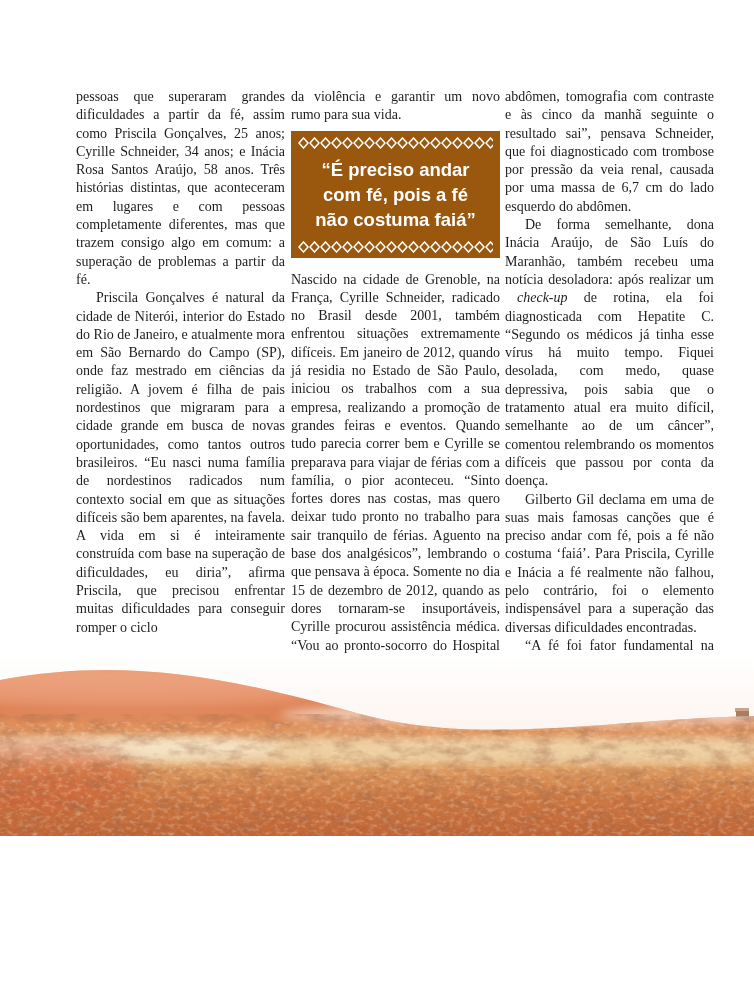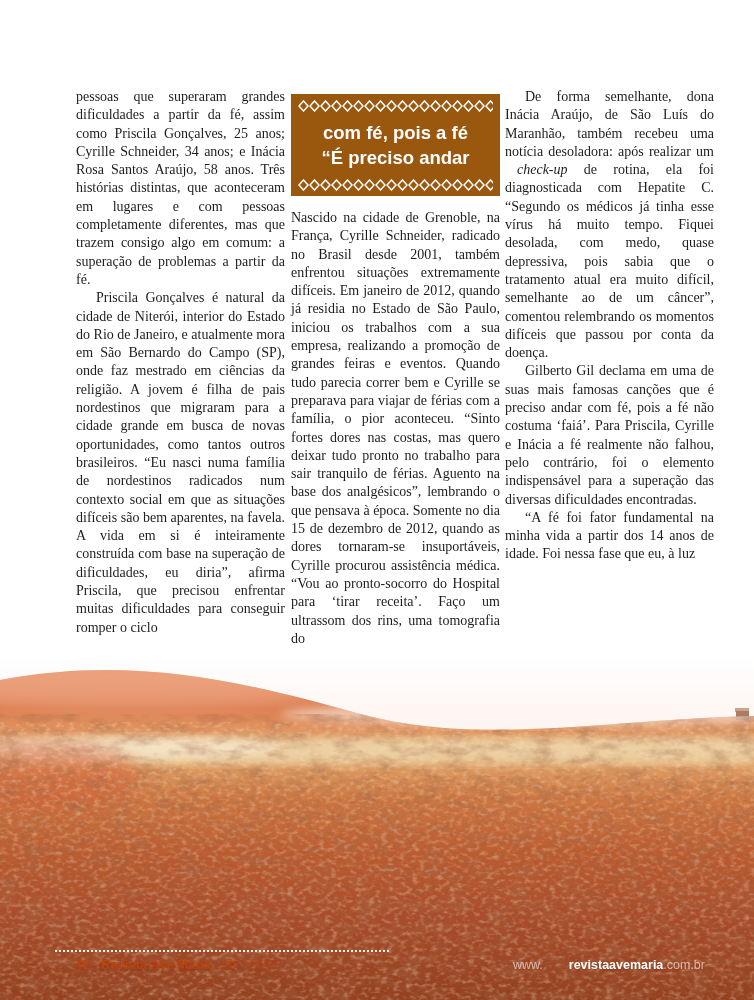--- a/index.html
+++ b/index.html
@@ -1,16 +1,16 @@
 <!DOCTYPE html>
 <html lang="pt-BR"><head>
 <meta charset="utf-8">
 <style>
   html,body{margin:0;padding:0;background:#ffffff;}
-  #page{position:relative;width:754px;height:1000px;background:#ffffff;overflow:hidden;
+  #page{position:relative;width:754px;height:836px;background:#ffffff;overflow:hidden;
         font-family:"Liberation Serif",serif;}
   
   .col{position:absolute;top:88px;width:209px;text-align:justify;
        font-size:14px;line-height:18.3px;color:#1d1d1d;hyphens:auto;-webkit-hyphens:auto;}
   #col1{left:76px;} #col2{left:291px;} #col3{left:505px;}
   .col p{margin:0;}
   .col p.indent{text-indent:20px;}
   .ital{font-style:italic;margin-left:12px;}
   
   .quote-box{margin:6px 0 13px;background:#9a570e;padding:6px 7px 5px;}
@@ -39,43 +39,46 @@
 <body>
 
 <div id="page">
 
   <div class="col" id="col1">
     <p>pessoas que superaram grandes dificuldades a partir da fé, assim como Priscila Gonçalves, 25 anos; Cyrille Schneider, 34 anos; e Inácia Rosa Santos Araújo, 58 anos. Três histórias distintas, que aconteceram em lugares e com pessoas completamente diferentes, mas que trazem consigo algo em comum: a superação de problemas a partir da fé.</p>
     <p class="indent">Priscila Gonçalves é natural da cidade de Niterói, interior do Estado do Rio de Janeiro, e atualmente mora em São Bernardo do Campo (SP), onde faz mestrado em ciências da religião. A jovem é filha de pais nordestinos que migraram para a cidade grande em busca de novas oportunidades, como tantos outros brasileiros. “Eu nasci numa família de nordestinos radicados num contexto social em que as situações difíceis são bem aparentes, na favela. A vida em si é inteiramente construída com base na superação de dificuldades, eu diria”, afirma Priscila, que precisou enfrentar muitas dificuldades para conseguir romper o ciclo</p>
   </div>
 
   <div class="col" id="col2">
+    <p>da violência e garantir um novo rumo para sua vida.</p>
 
     <div class="quote-box">
       <svg class="diamond-row" width="195" height="12" viewBox="0 0 195 12" preserveAspectRatio="none" aria-hidden="true">
         <defs>
           <pattern id="diaTop" width="11" height="12" patternUnits="userSpaceOnUse">
             <path d="M5.5 1 L10 6 L5.5 11 L1 6 Z" fill="none" stroke="#ffffff" stroke-width="1.5"></path>
           </pattern>
         </defs>
         <rect x="0" y="0" width="195" height="12" fill="url(#diaTop)"></rect>
       </svg>
       <div class="quote-text">
+        <div>“É preciso andar</div>
         <div>com fé, pois a fé</div>
-        <div>“É preciso andar</div>
+        <div>não costuma faiá”</div>
       </div>
       <svg class="diamond-row" width="195" height="12" viewBox="0 0 195 12" preserveAspectRatio="none" aria-hidden="true">
         <rect x="0" y="0" width="195" height="12" fill="url(#diaTop)"></rect>
       </svg>
     </div>
 
     <p>Nascido na cidade de Grenoble, na França, Cyrille Schneider, radicado no Brasil desde 2001, também enfrentou situações extremamente difíceis. Em janeiro de 2012, quando já residia no Estado de São Paulo, iniciou os trabalhos com a sua empresa, realizando a promoção de grandes feiras e eventos. Quando tudo parecia correr bem e Cyrille se preparava para viajar de férias com a família, o pior aconteceu. “Sinto fortes dores nas costas, mas quero deixar tudo pronto no trabalho para sair tranquilo de férias. Aguento na base dos analgésicos”, lembrando o que pensava à época. Somente no dia 15 de dezembro de 2012, quando as dores tornaram-se insuportáveis, Cyrille procurou assistência médica. “Vou ao pronto-socorro do Hospital para ‘tirar receita’. Faço um ultrassom dos rins, uma tomografia do</p>
   </div>
 
   <div class="col" id="col3">
+    <p>abdômen, tomografia com contraste e às cinco da manhã seguinte o resultado sai”, pensava Schneider, que foi diagnosticado com trombose por pressão da veia renal, causada por uma massa de 6,7 cm do lado esquerdo do abdômen.</p>
     <p class="indent"><span>De forma semelhante, dona Inácia Araújo, de São Luís do Maranhão, também recebeu uma notícia desoladora: após realizar um </span><span class="ital">check-up</span><span> de rotina, ela foi diagnosticada com Hepatite C. “Segundo os médicos já tinha esse vírus há muito tempo. Fiquei desolada, com medo, quase depressiva, pois sabia que o tratamento atual era muito difícil, semelhante ao de um câncer”, comentou relembrando os momentos difíceis que passou por conta da doença.</span></p>
     <p class="indent">Gilberto Gil declama em uma de suas mais famosas canções que é preciso andar com fé, pois a fé não costuma ‘faiá’. Para Priscila, Cyrille e Inácia a fé realmente não falhou, pelo contrário, foi o elemento indispensável para a superação das diversas dificuldades encontradas.</p>
     <p class="indent">“A fé foi fator fundamental na minha vida a partir dos 14 anos de idade. Foi nessa fase que eu, à luz</p>
   </div>
 
   <svg id="photo" role="img" viewBox="0 0 754 344" preserveAspectRatio="none">
     <defs>
       <linearGradient id="skyG" x1="0" y1="0" x2="0" y2="120" gradientUnits="userSpaceOnUse">
         <stop offset="0" stop-color="#ffffff"></stop>
         <stop offset="0.7" stop-color="#fdf3ee"></stop>

